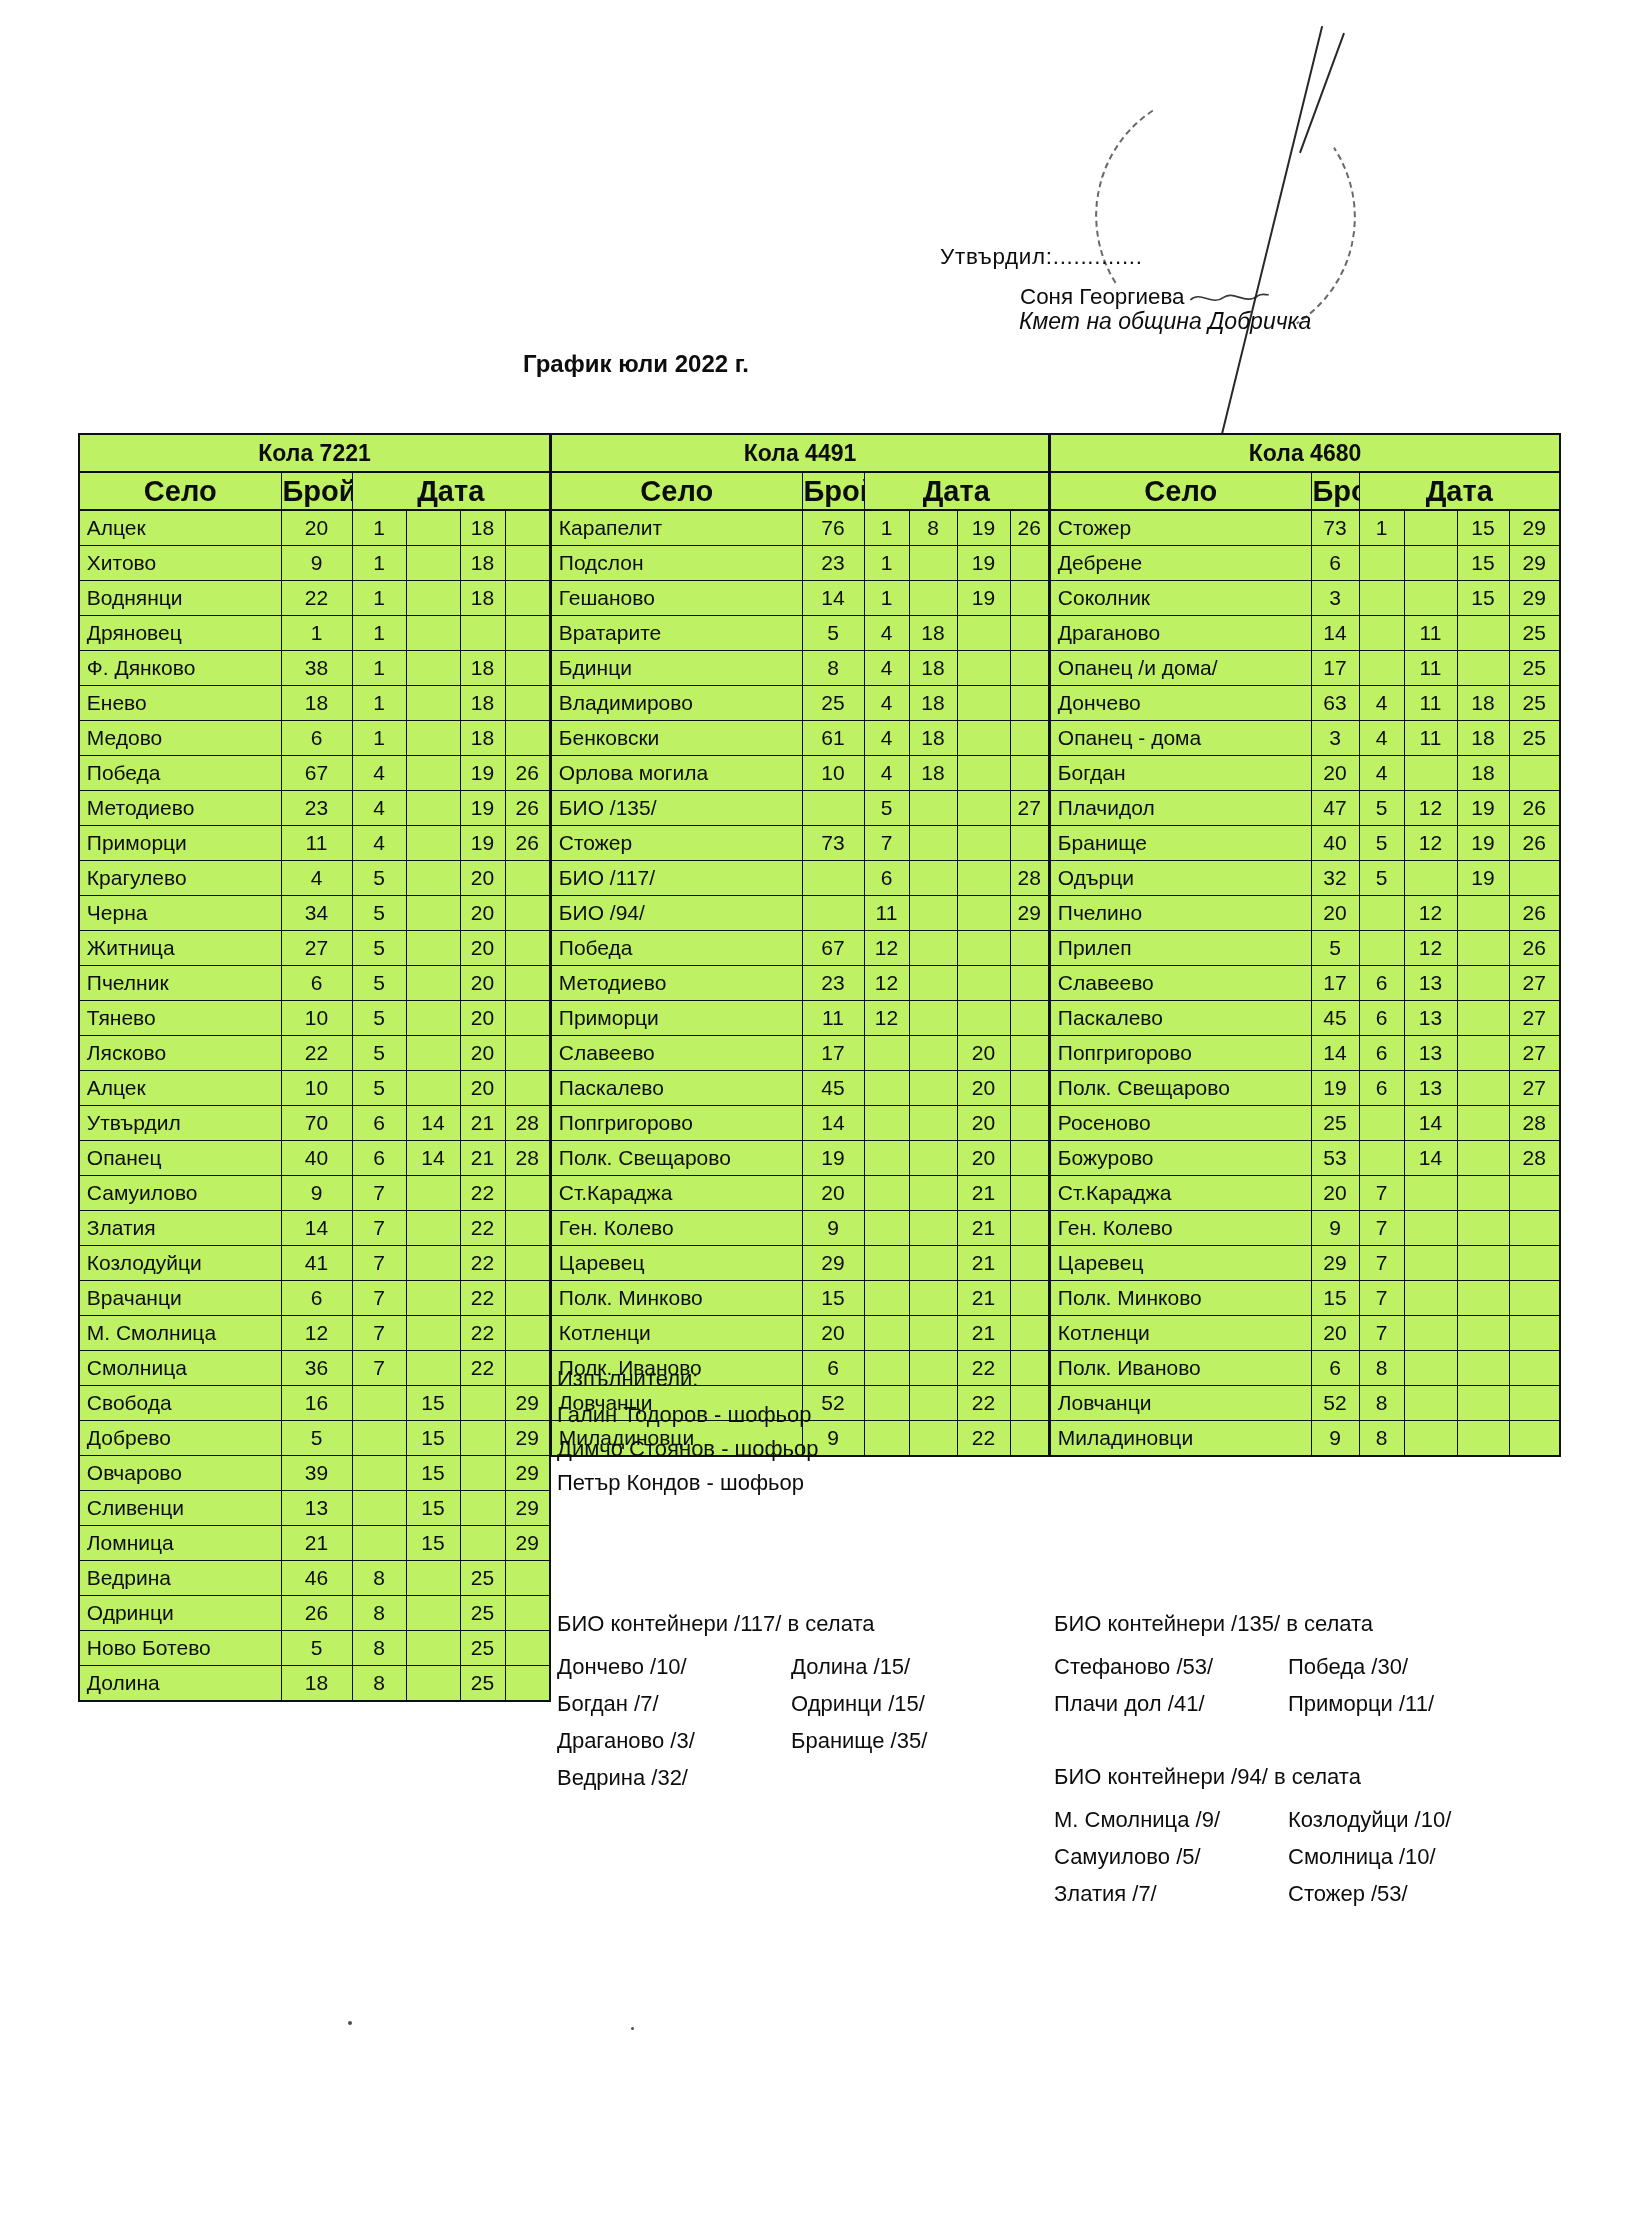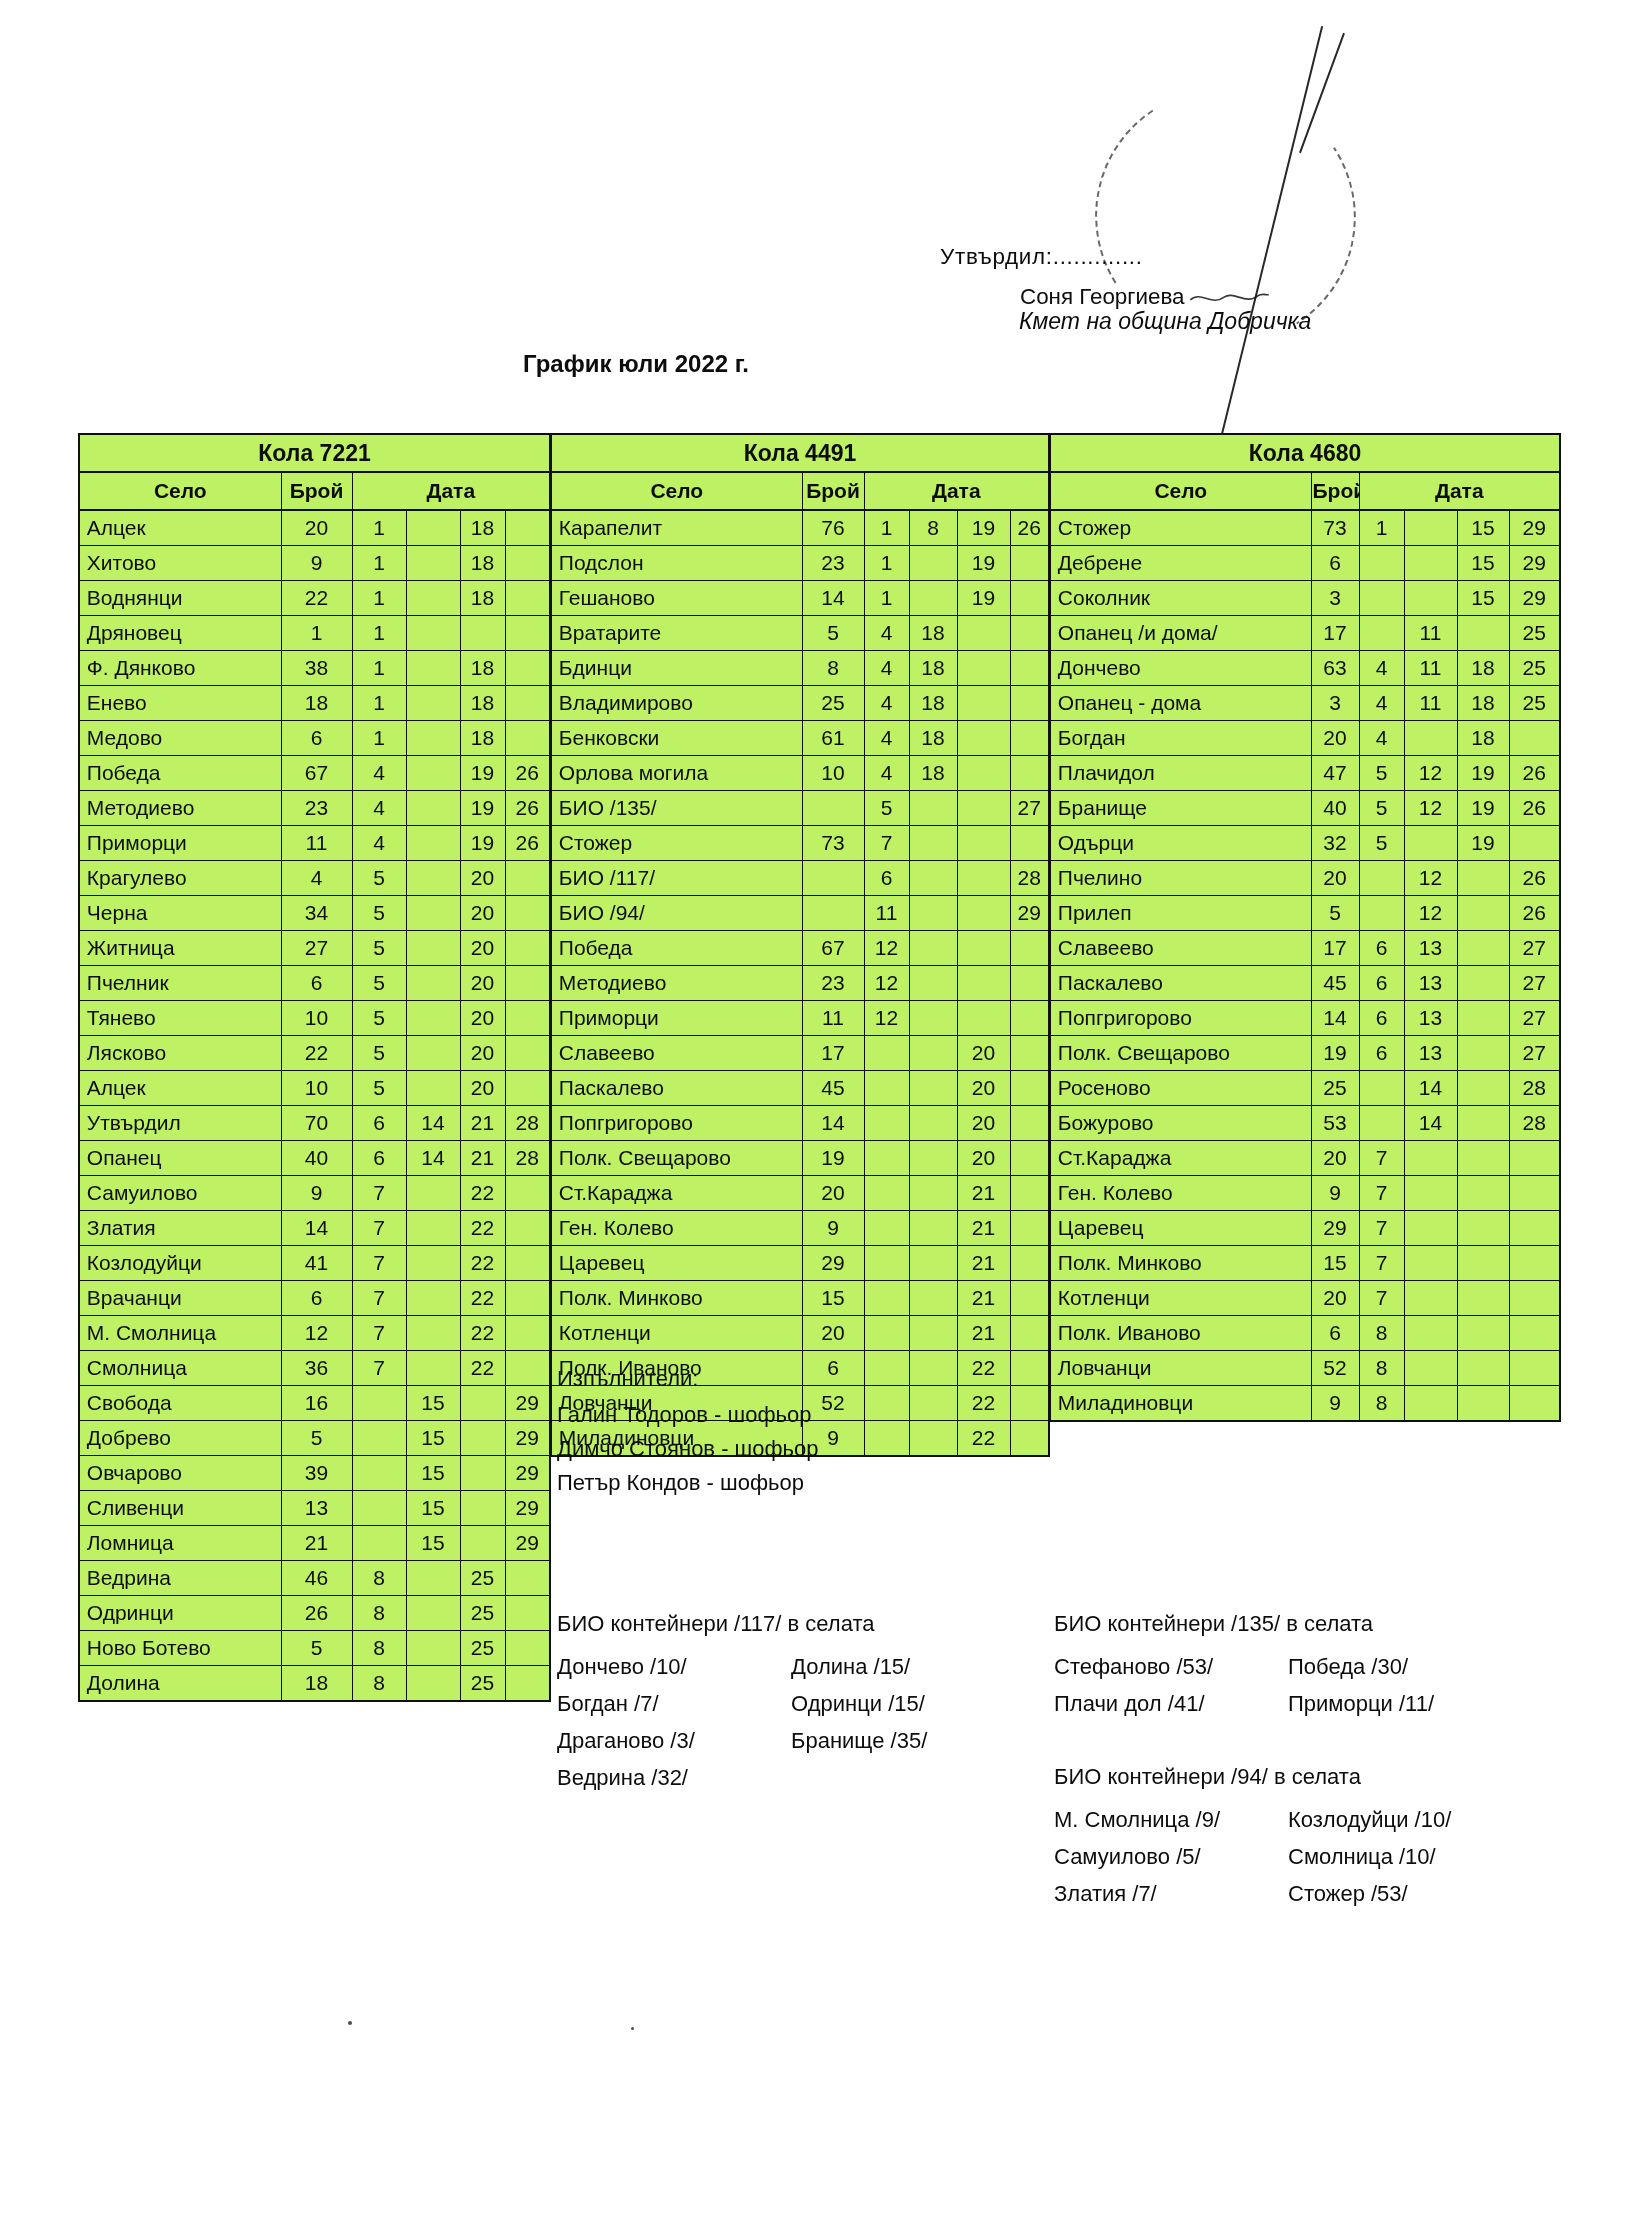--- a/index.html
+++ b/index.html
@@ -21,21 +21,21 @@
   .stroke { position:absolute; height:2px; background:#161616; opacity:.92; border-radius:1.4px; }
   .s1 { width:727px; left:872px; top:378px; transform:rotate(103.8deg); }
   .s2 { width:128px;  left:1258px; top:92px; transform:rotate(110.2deg); }
   
   .doc-title { position:absolute; left:523px; top:350px; font-size:24px; font-weight:bold; }
   
   table.sched { position:absolute; border-collapse:collapse; table-layout:fixed; background:#bef264;
                 border:2.7px solid #101010; }
   table.sched th, table.sched td { border:1.4px solid #101010; overflow:hidden; white-space:nowrap; }
   tr.group-title-row th { font-size:23px; font-weight:bold; height:34px; border-bottom:2.7px solid #101010; text-align:center; }
-  tr.col-header-row th  { font-size:21px; font-weight:bold; height:34px; border-bottom:2px solid #101010; text-align:center;margin-left:16px; }
+  tr.col-header-row th  { font-size:29px; font-weight:bold; height:34px; border-bottom:2px solid #101010; text-align:center;margin-left:16px; }
   table.sched td { height:32px; font-size:21px; }
   td.v { text-align:left; padding-left:6.8px; }
   td.c { text-align:center; border-left:2px solid #101010; border-right:2px solid #101010; }
   td.d { text-align:center; }
   th.hc { border-left:2px solid #101010; border-right:2px solid #101010; }
   
   .executors { position:absolute; left:557px; top:1366px; font-size:22px; }
   .executors .head { margin-bottom:9.5px; }
   .executors .item { margin-top:8.1px; }
   .bio { position:absolute; font-size:22px; }
@@ -632,20 +632,28 @@
           <td class="d">15</td>
           <td class="d">29</td>
         </tr>
         <tr>
           <td class="v">Соколник</td>
           <td class="c">3</td>
           <td class="d"></td>
           <td class="d"></td>
           <td class="d">15</td>
           <td class="d">29</td>
+        </tr>
+        <tr>
+          <td class="v">Драганово</td>
+          <td class="c">14</td>
+          <td class="d"></td>
+          <td class="d">11</td>
+          <td class="d"></td>
+          <td class="d">25</td>
         </tr>
         <tr>
           <td class="v">Опанец /и дома/</td>
           <td class="c">17</td>
           <td class="d"></td>
           <td class="d">11</td>
           <td class="d"></td>
           <td class="d">25</td>
         </tr>
         <tr>

